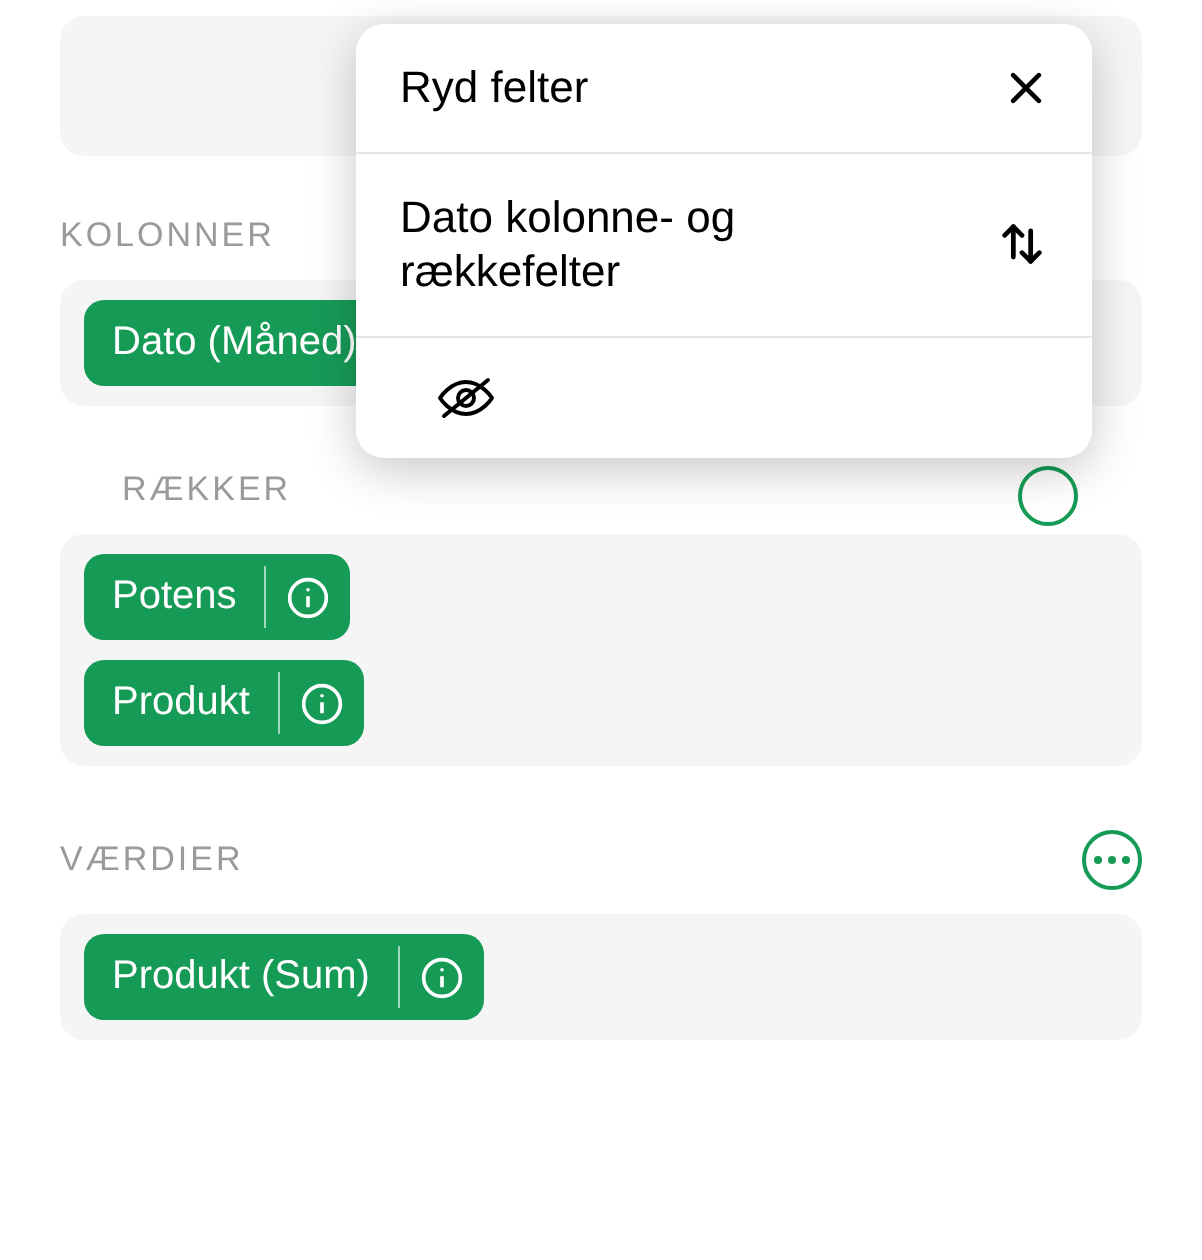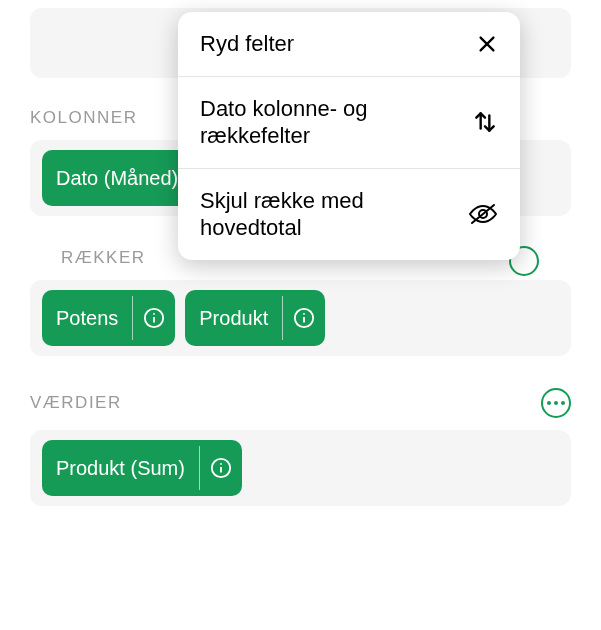--- a/index.html
+++ b/index.html
@@ -44,21 +44,21 @@
     }
     .pill {
       background: #169b57;
       color: #fff;
       border-radius: 10px;
       display: inline-flex;
       align-items: stretch;
       font-size: 20px;
       font-weight: 400;
       overflow: hidden;
-      height: 56px;
+      height: 43px;
     }
     .pill-label {
       display: flex;
       align-items: center;
       padding: 0 14px;
     }
     .pill-divider {
       width: 1px;
       background: rgba(255,255,255,0.6);
       margin: 6px 0;
@@ -101,21 +101,21 @@
       width: 4px;
       height: 4px;
       background: #169b57;
       border-radius: 50%;
     }
     
     .popup {
       position: absolute;
       top: 12px;
       left: 178px;
-      width: 342px;
+      width: 368px;
       background: #fff;
       border-radius: 14px;
       box-shadow: 0 6px 24px rgba(0,0,0,0.22);
       z-index: 100;
     }
     .popup-item {
       display: flex;
       align-items: center;
       justify-content: space-between;
       padding: 18px 22px;
@@ -159,21 +159,21 @@
           </svg>
       </span>
     </div>
   </div>
 
   <div class="section-label" style="position:relative;margin-left:31px;">
     <span>RÆKKER</span>
     <span class="more-btn-partial" style="top:-2px;">
     </span>
   </div>
-  <div class="card" style="flex-direction:row;">
+  <div class="card" style="flex-direction:column;">
     <div class="pill">
       <span class="pill-label">Potens</span>
       <span class="pill-divider"></span>
       <span class="pill-info">
         <svg class="info-icon-svg" viewBox="0 0 24 24" fill="none" stroke="#fff" stroke-width="2">
             <circle cx="12" cy="12" r="10"></circle>
             <line x1="12" y1="11" x2="12" y2="17"></line>
             <circle cx="12" cy="7.5" r="1" fill="#fff" stroke="none"></circle>
           </svg>
       </span>
@@ -234,21 +234,20 @@
       <svg width="26" height="26" viewBox="0 0 24 24" fill="none" stroke="#000" stroke-width="2.2" stroke-linecap="round" stroke-linejoin="round">
           <path d="M8 4 L8 18"></path>
           <path d="M4 8 L8 4 L12 8"></path>
           <path d="M16 20 L16 6"></path>
           <path d="M12 16 L16 20 L20 16"></path>
         </svg>
     </span>
   </div>
   <div class="popup-sep"></div>
   <div class="popup-item">
-    <span class="popup-text">Skjul række med hovedtotal</span>
     <span class="popup-icon">
       <svg width="30" height="24" viewBox="0 0 30 24" fill="none" stroke="#000" stroke-width="2" stroke-linecap="round" stroke-linejoin="round">
           <path d="M2 12 C2 12 7 4 15 4 C23 4 28 12 28 12 C28 12 23 20 15 20 C7 20 2 12 2 12 Z"></path>
           <circle cx="15" cy="12" r="4"></circle>
           <line x1="4" y1="21" x2="26" y2="3"></line>
         </svg>
     </span>
   </div>
 </div>
 

